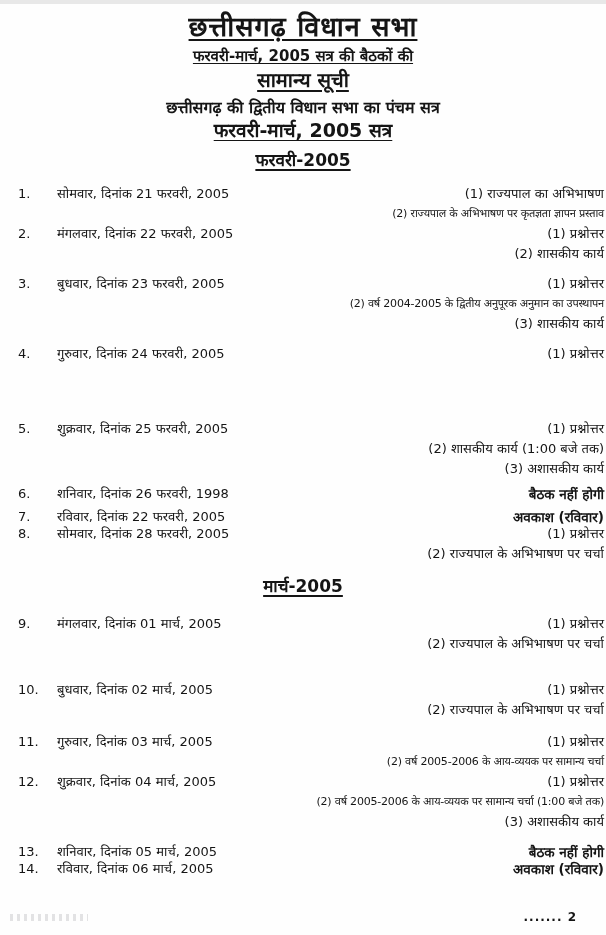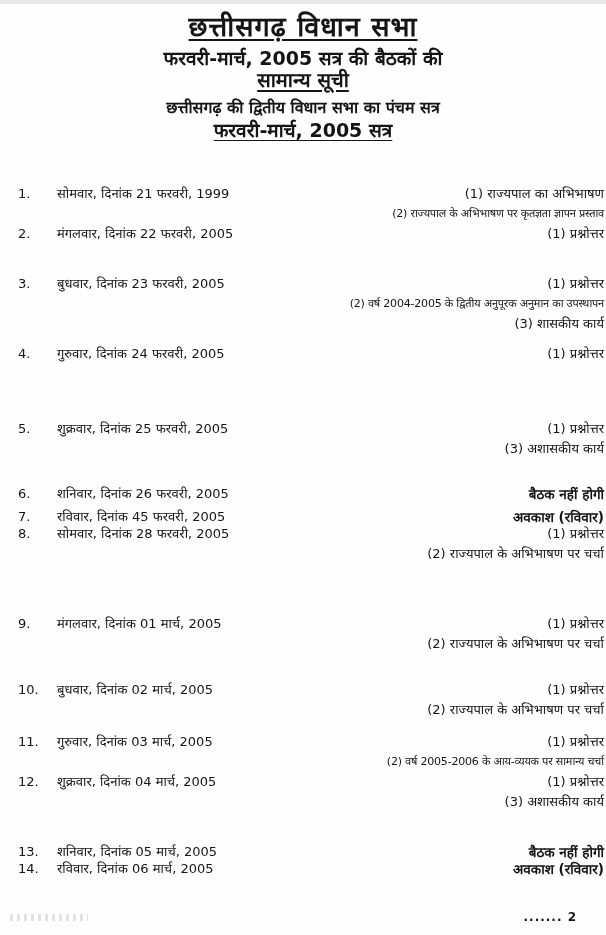--- a/index.html
+++ b/index.html
@@ -7,21 +7,21 @@
     position:relative;
     width:606px;height:935px;
     margin:4px auto;
     background:#fefefe;
     color:#151515;
     font-family:"DejaVu Sans", sans-serif;
     overflow:hidden;
   }
   .hline{position:absolute;left:0;right:0;text-align:center;font-weight:bold;white-space:nowrap;}
   .h-title{top:3px;font-size:27px;letter-spacing:1px;text-decoration:underline;text-underline-offset:3px;text-decoration-thickness:2px;}
-  .h-sub1{top:41px;font-size:19px;text-underline-offset:2px;}
+  .h-sub1{top:41px;font-size:15px;text-decoration:underline;text-underline-offset:2px;}
   .h-sub2{top:62px;font-size:20px;text-decoration:underline;text-underline-offset:3px;}
   .h-sub3{top:92px;font-size:16px;}
   .h-sub4{top:113px;font-size:19px;text-decoration:underline;text-underline-offset:3px;}
   .section-heading{
     position:absolute;left:0;right:0;text-align:center;
     font-size:17px;font-weight:bold;
     text-decoration:underline;text-underline-offset:3px;text-decoration-thickness:2px;
     white-space:nowrap;
   }
   .entry{position:absolute;left:0;width:606px;font-size:13px;line-height:20px;}
@@ -45,35 +45,38 @@
 <body>
 
 <div class="page">
 
   <div class="hline h-title">छत्तीसगढ़ विधान सभा</div>
   <div class="hline h-sub1">फरवरी-मार्च, 2005 सत्र की बैठकों की</div>
   <div class="hline h-sub2">सामान्य सूची</div>
   <div class="hline h-sub3">छत्तीसगढ़ की द्वितीय विधान सभा का पंचम सत्र</div>
   <div class="hline h-sub4">फरवरी-मार्च, 2005 सत्र</div>
 
+  <div class="section-heading" style="top:144px">फरवरी-2005</div>
+  <div class="section-heading" style="top:570px">मार्च-2005</div>
 
   <div id="entries-host">
       <div class="entry" style="top: 180px;">
         <span class="num">1.</span>
-        <span class="date">सोमवार, दिनांक 21 फरवरी, 1999</span>
+        <span class="date">सोमवार, दिनांक 21 फरवरी, 2005</span>
         <div class="agenda">
           <div class="item">(1) राज्यपाल का अभिभाषण</div>
           <div class="item fit">(2) राज्यपाल के अभिभाषण पर कृतज्ञता ज्ञापन प्रस्ताव</div>
         </div>
       </div>
       <div class="entry" style="top: 220px;">
         <span class="num">2.</span>
         <span class="date">मंगलवार, दिनांक 22 फरवरी, 2005</span>
         <div class="agenda">
           <div class="item">(1) प्रश्नोत्तर</div>
+          <div class="item">(2) शासकीय कार्य</div>
         </div>
       </div>
       <div class="entry" style="top: 270px;">
         <span class="num">3.</span>
         <span class="date">बुधवार, दिनांक 23 फरवरी, 2005</span>
         <div class="agenda">
           <div class="item">(1) प्रश्नोत्तर</div>
           <div class="item fit">(2) वर्ष 2004-2005 के द्वितीय अनुपूरक अनुमान का उपस्थापन</div>
           <div class="item">(3) शासकीय कार्य</div>
         </div>
@@ -83,33 +86,34 @@
         <span class="date">गुरुवार, दिनांक 24 फरवरी, 2005</span>
         <div class="agenda">
           <div class="item">(1) प्रश्नोत्तर</div>
         </div>
       </div>
       <div class="entry" style="top: 415px;">
         <span class="num">5.</span>
         <span class="date">शुक्रवार, दिनांक 25 फरवरी, 2005</span>
         <div class="agenda">
           <div class="item">(1) प्रश्नोत्तर</div>
+          <div class="item">(2) शासकीय कार्य (1:00 बजे तक)</div>
           <div class="item">(3) अशासकीय कार्य</div>
         </div>
       </div>
       <div class="entry emphasis" style="top: 480px;">
         <span class="num">6.</span>
-        <span class="date">शनिवार, दिनांक 26 फरवरी, 2005</span>
+        <span class="date">शनिवार, दिनांक 26 फरवरी, 1998</span>
         <div class="agenda">
           <div class="item">बैठक नहीं होगी</div>
         </div>
       </div>
       <div class="entry emphasis" style="top: 503px;">
         <span class="num">7.</span>
-        <span class="date">रविवार, दिनांक 45 फरवरी, 2005</span>
+        <span class="date">रविवार, दिनांक 22 फरवरी, 2005</span>
         <div class="agenda">
           <div class="item">अवकाश (रविवार)</div>
         </div>
       </div>
       <div class="entry" style="top: 520px;">
         <span class="num">8.</span>
         <span class="date">सोमवार, दिनांक 28 फरवरी, 2005</span>
         <div class="agenda">
           <div class="item">(1) प्रश्नोत्तर</div>
           <div class="item">(2) राज्यपाल के अभिभाषण पर चर्चा</div>
@@ -137,20 +141,21 @@
         <div class="agenda">
           <div class="item">(1) प्रश्नोत्तर</div>
           <div class="item fit">(2) वर्ष 2005-2006 के आय-व्ययक पर सामान्य चर्चा</div>
         </div>
       </div>
       <div class="entry" style="top: 768px;">
         <span class="num">12.</span>
         <span class="date">शुक्रवार, दिनांक 04 मार्च, 2005</span>
         <div class="agenda">
           <div class="item">(1) प्रश्नोत्तर</div>
+          <div class="item fit">(2) वर्ष 2005-2006 के आय-व्ययक पर सामान्य चर्चा (1:00 बजे तक)</div>
           <div class="item">(3) अशासकीय कार्य</div>
         </div>
       </div>
       <div class="entry emphasis" style="top: 838px;">
         <span class="num">13.</span>
         <span class="date">शनिवार, दिनांक 05 मार्च, 2005</span>
         <div class="agenda">
           <div class="item">बैठक नहीं होगी</div>
         </div>
       </div>

